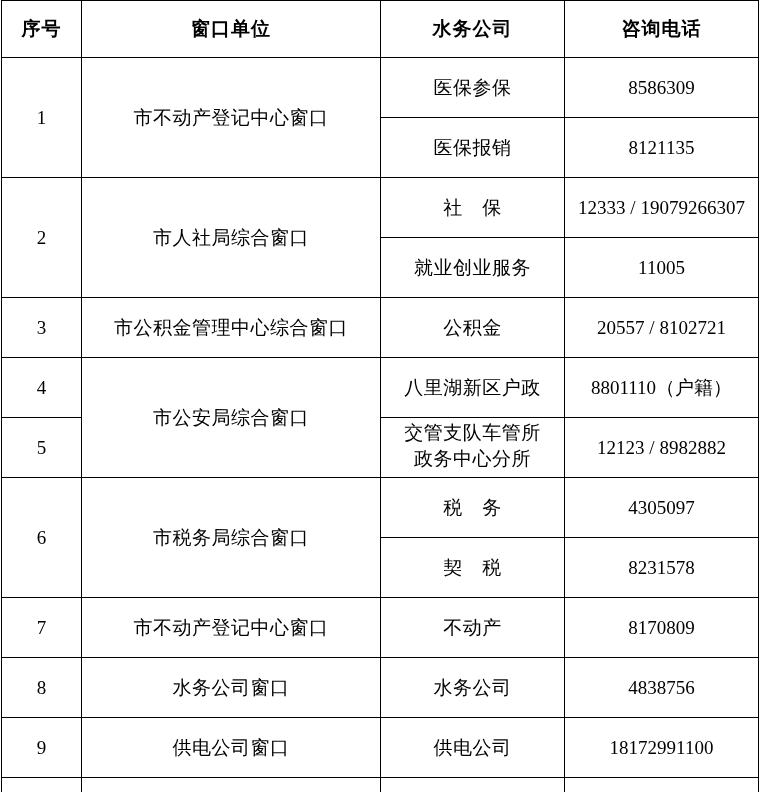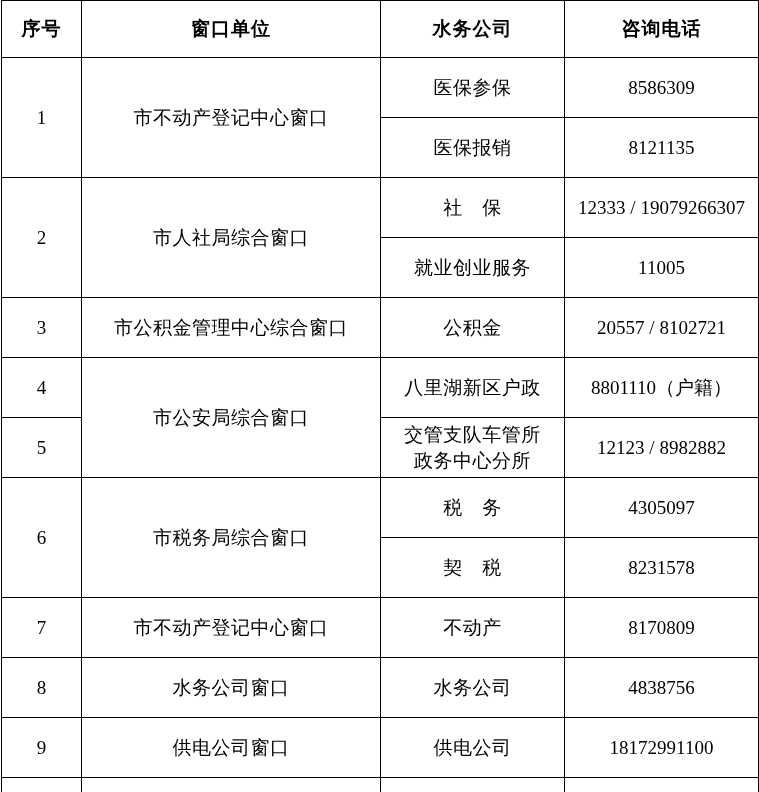--- a/index.html
+++ b/index.html
@@ -52,20 +52,21 @@
   td.biz-cell {
     letter-spacing: 0.5px;
     margin-left: 16px;
   }
   td.phone-cell {
     letter-spacing: 0px;
     font-family: Liberation Serif, serif;
   }
   td.two-line {
     line-height: 1.3;
+    font-family: Liberation Mono, monospace;
   }
   .nowrap-line { display: block; white-space: nowrap; }
 </style>
 </head>
 <body>
 
 <table id="contact-table">
   <colgroup>
     <col class="c-seq">
     <col class="c-unit">

